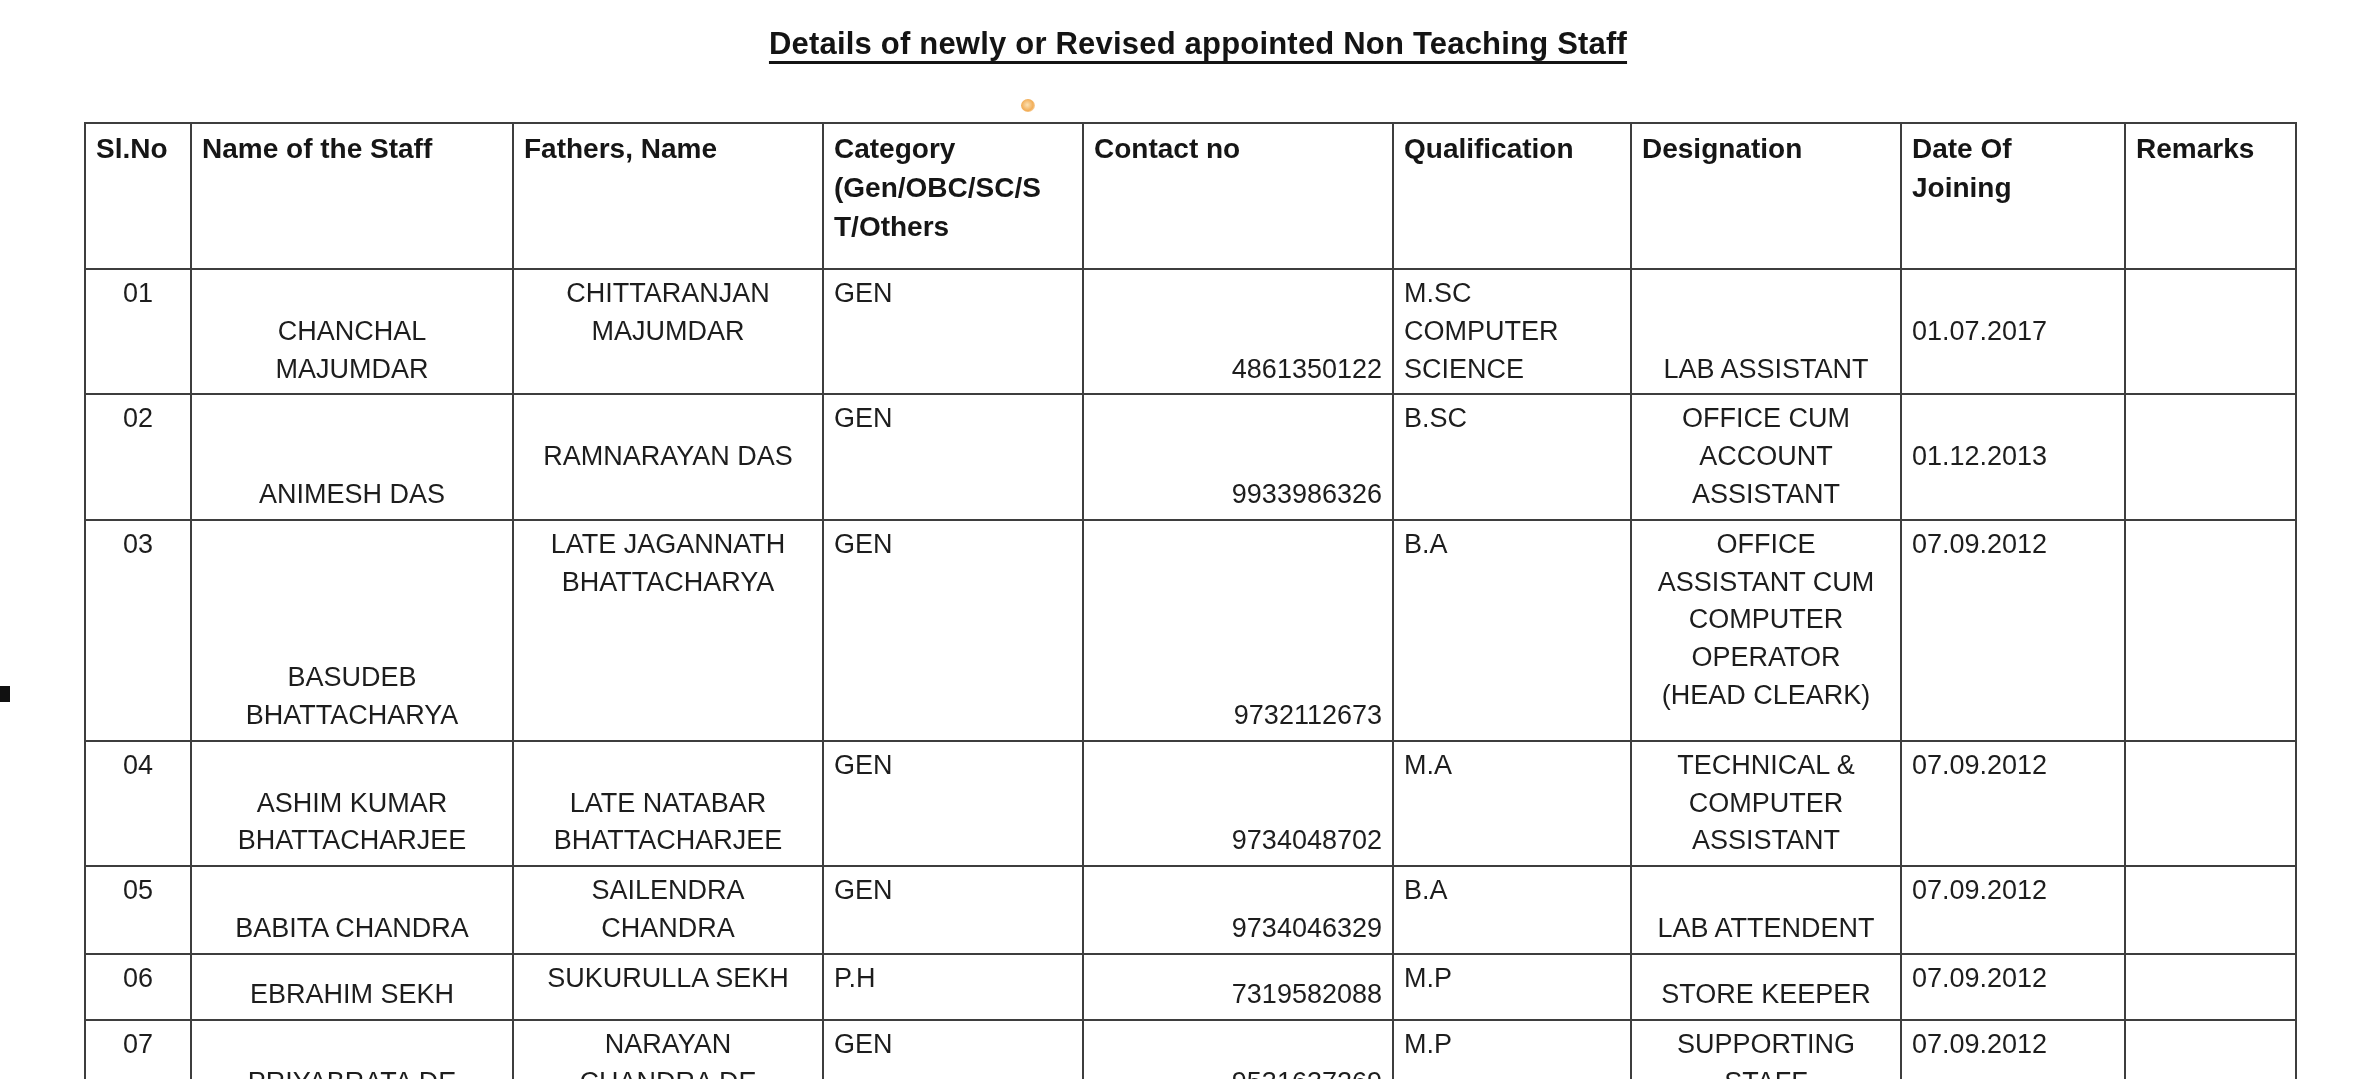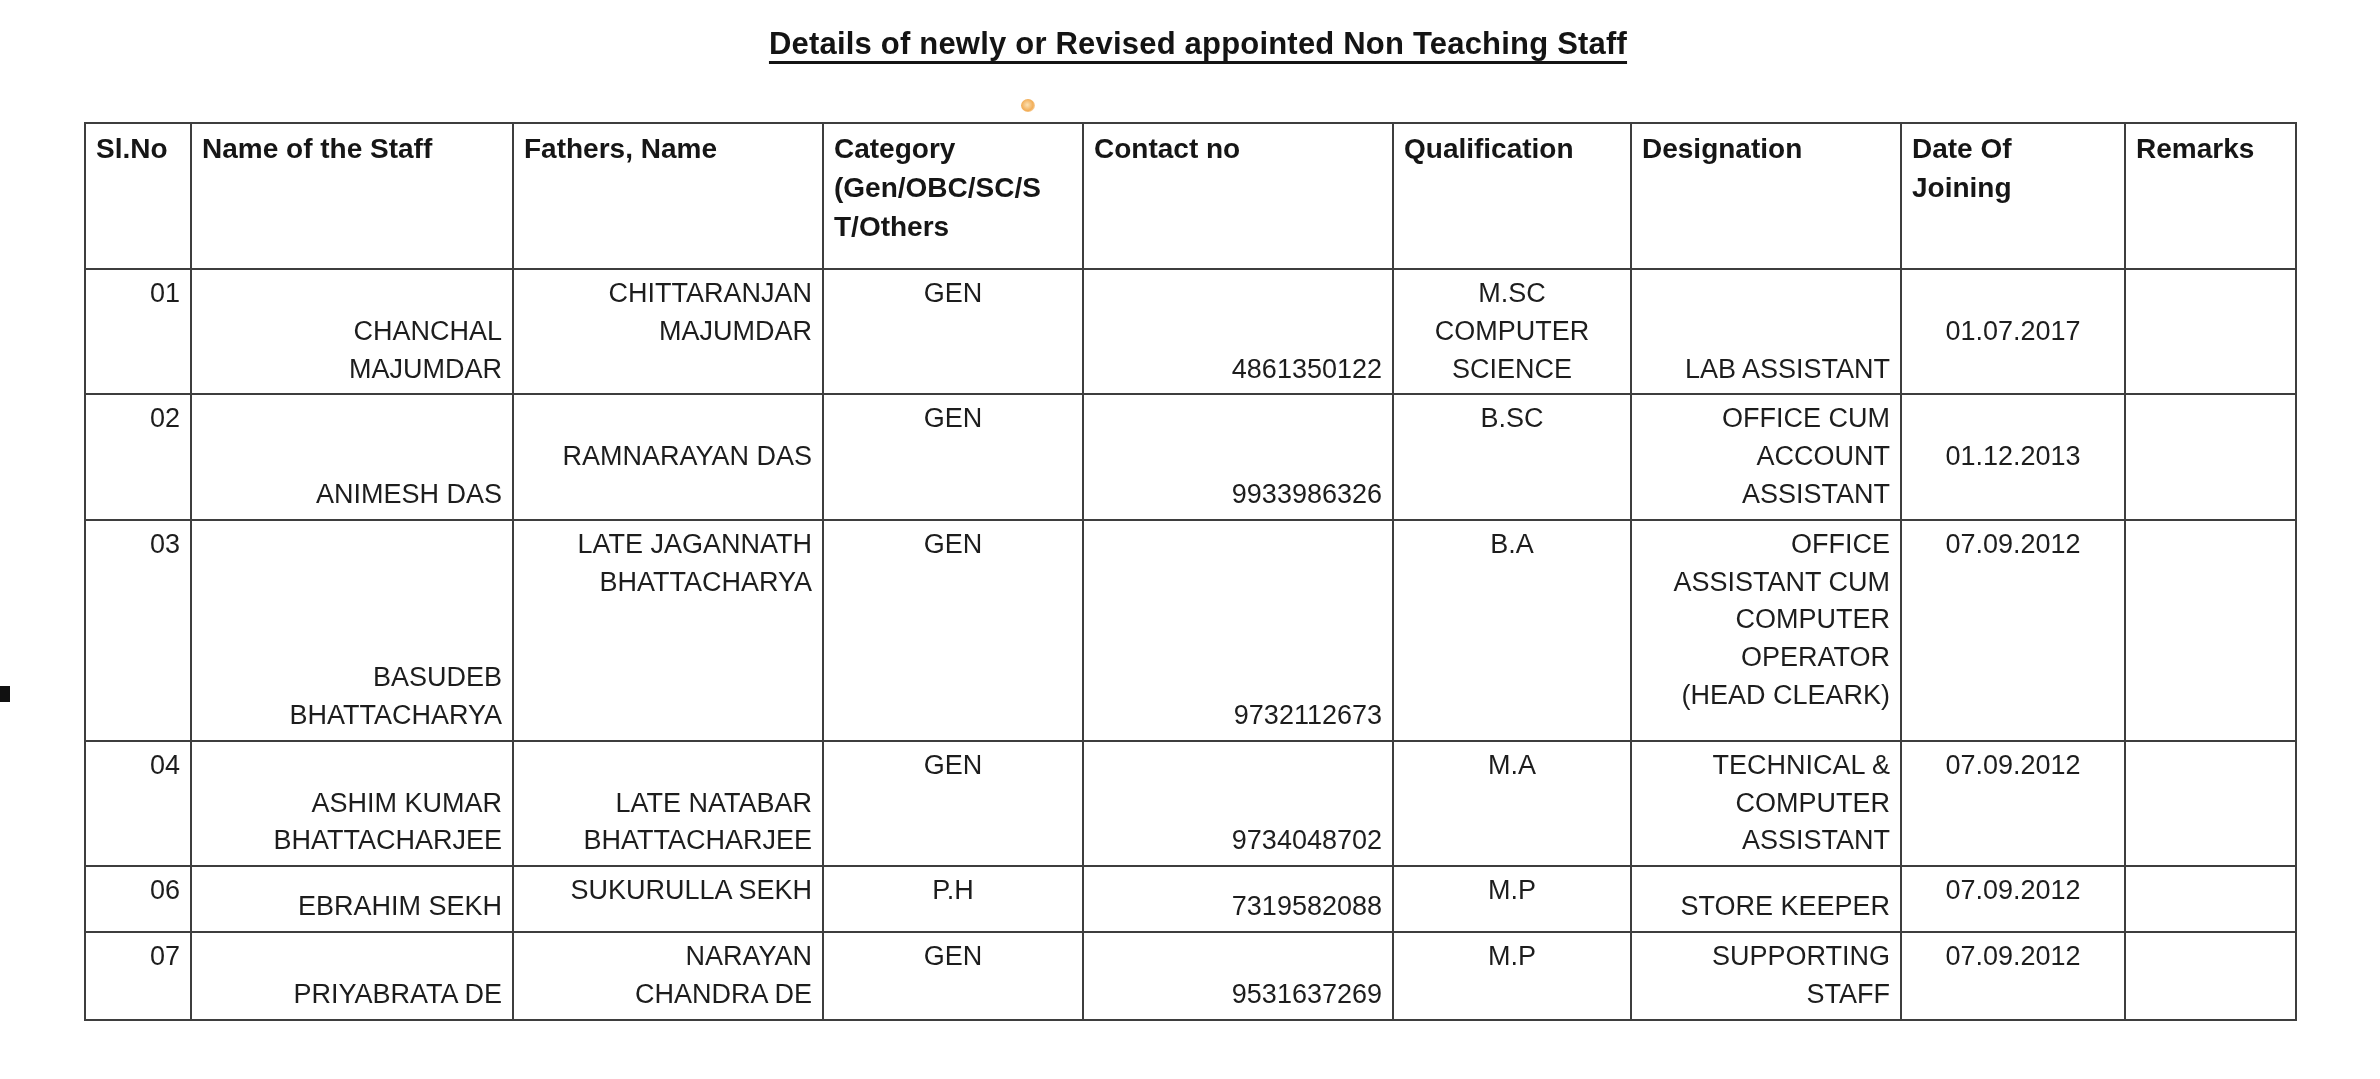--- a/index.html
+++ b/index.html
@@ -43,22 +43,22 @@
   tr.r2{height:120px;}
   tr.r3{height:221px;}
   tr.r4{height:122px;}
   tr.r5{height:82px;}
   tr.r6{height:66px;}
   tr.r7{height:78px;}
   
   .vt{vertical-align:top;}
   .vm{vertical-align:middle;}
   .vb{vertical-align:bottom;}
-  .hl{text-align:right;margin-top:48px;}
-  .hc{text-align:center;}
+  .hl{text-align:center;margin-top:48px;}
+  .hc{text-align:left;}
   .hr{text-align:right;}
   .pt40{padding-top:42px;}
   .pb8{padding-bottom:8px;}
 </style>
 </head>
 <body>
 
 <div class="doc-title">Details of newly or Revised appointed Non Teaching Staff</div>
 <div class="highlight-dot"></div>
 <div class="scan-artifact"></div>
@@ -147,20 +147,32 @@
       <td class="vt hc">GEN</td>
       <td class="vb hr">9734048702</td>
       <td class="vt hc">M.A</td>
       <td class="vt hl">TECHNICAL  &amp;
 COMPUTER
 ASSISTANT</td>
       <td class="vt hc">07.09.2012</td>
       <td class="vt hl"></td>
     </tr>
 
+    <tr class="r5">
+      <td class="vt hl">05</td>
+      <td class="vb hl">BABITA CHANDRA</td>
+      <td class="vt hl">SAILENDRA
+CHANDRA</td>
+      <td class="vt hc">GEN</td>
+      <td class="vb hr">9734046329</td>
+      <td class="vt hc">B.A</td>
+      <td class="vb hl">LAB ATTENDENT</td>
+      <td class="vt hc">07.09.2012</td>
+      <td class="vt hl"></td>
+    </tr>
 
     <tr class="r6">
       <td class="vt hl">06</td>
       <td class="vb hl">EBRAHIM SEKH</td>
       <td class="vt hl">SUKURULLA SEKH</td>
       <td class="vt hc">P.H</td>
       <td class="vb hr">7319582088</td>
       <td class="vt hc">M.P</td>
       <td class="vb hl">STORE KEEPER</td>
       <td class="vt hc">07.09.2012</td>

